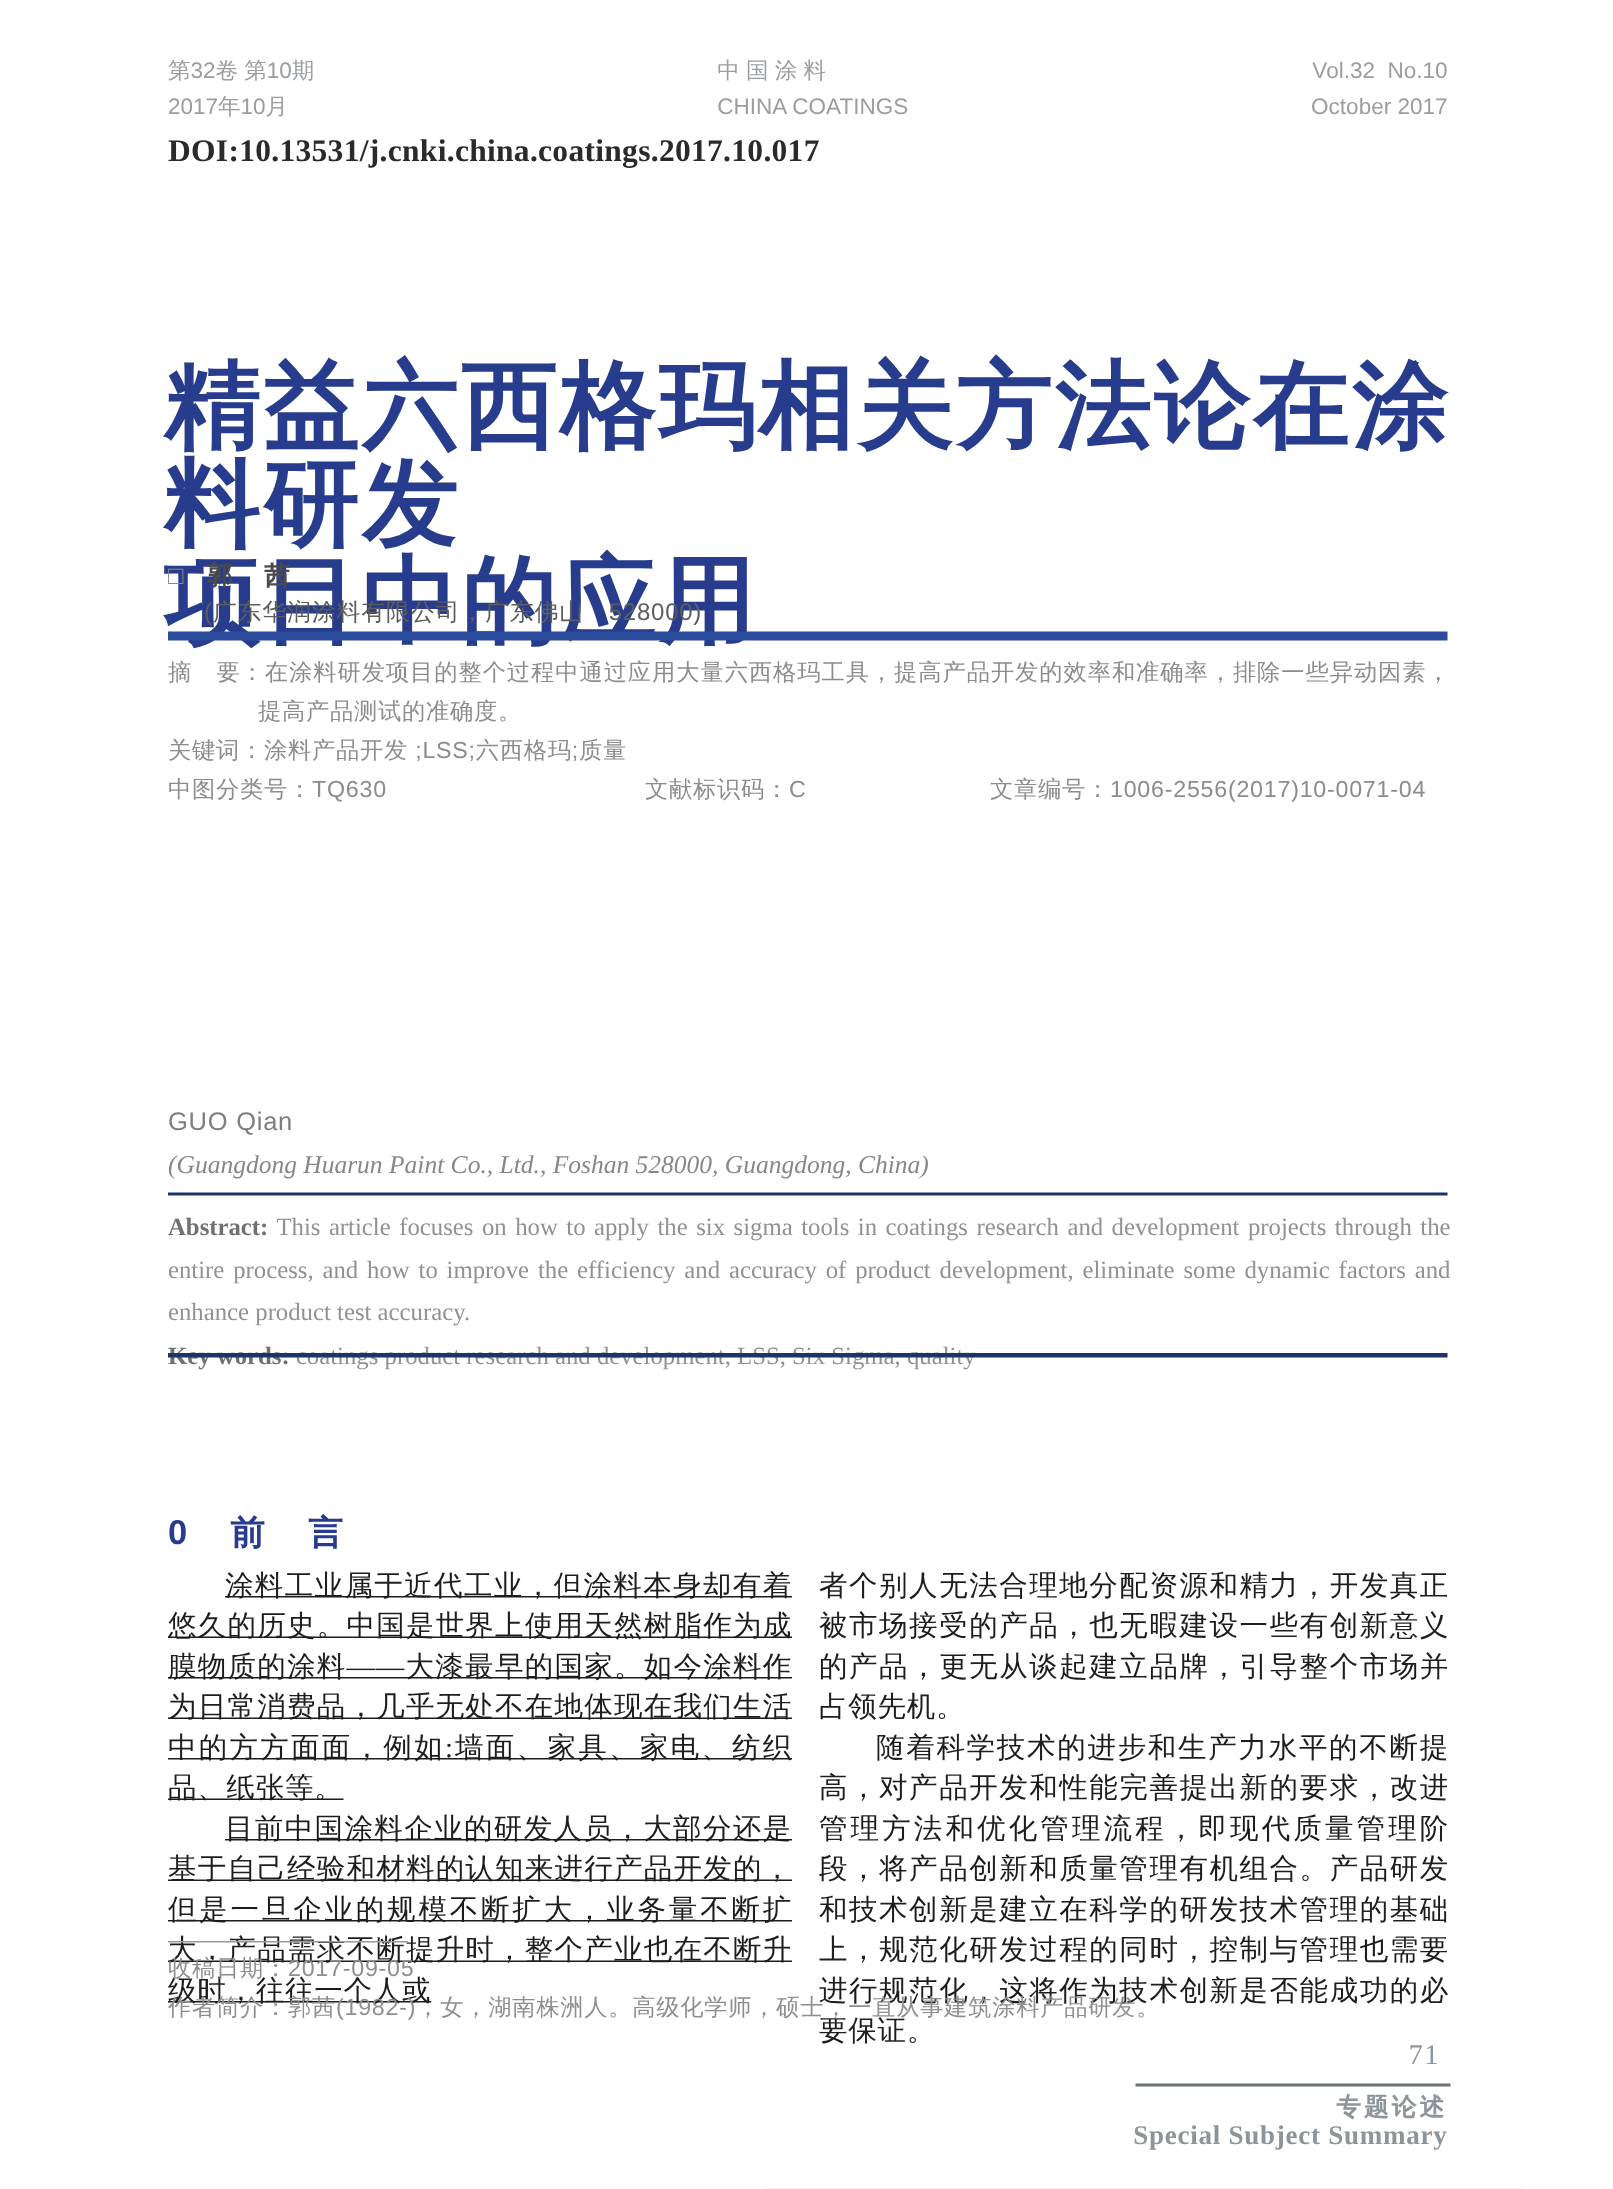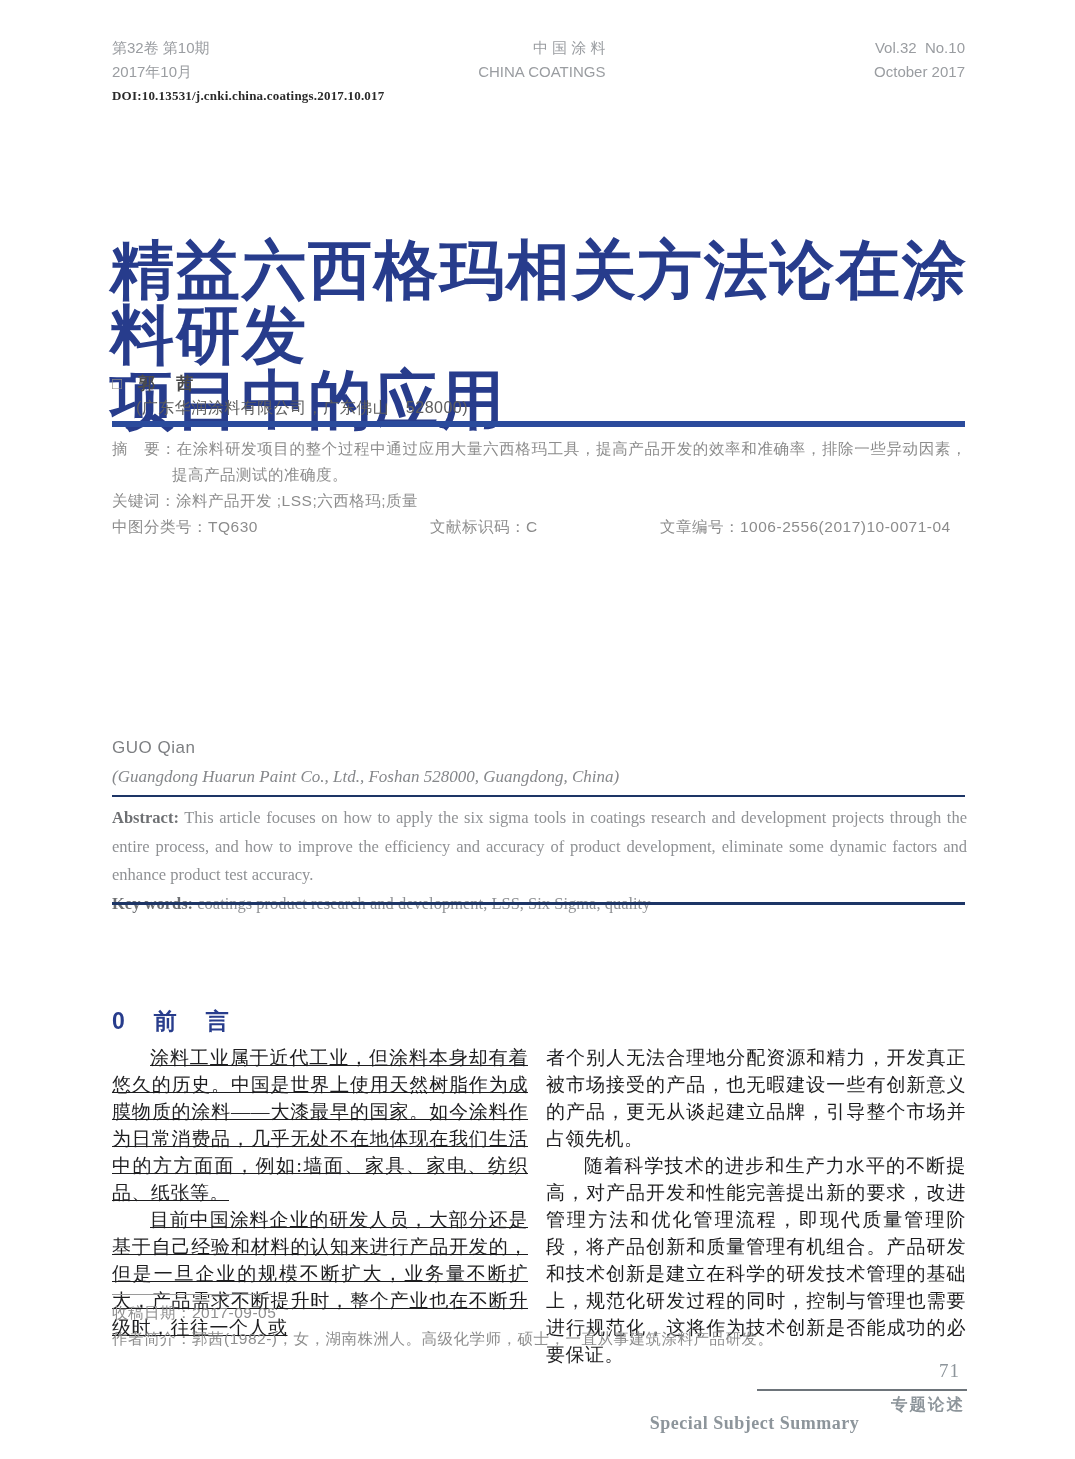--- a/index.html
+++ b/index.html
@@ -13,26 +13,26 @@
   }
   .abs { position: absolute; }
 
   
   .jheader {
     left: 112px; top: 36px; width: 853px;
     display: flex; justify-content: space-between;
     color: var(--headerGray); font-size: 15px; line-height: 24px;
   }
   .jheader .col { white-space: pre; }
-  .jheader .c-center { text-align: right; }
+  .jheader .c-center { text-align: left; }
   .jheader .c-right { text-align: right; }
   .doi {
     left: 112px; top: 88px;
     font-family: "Liberation Serif", serif;
-    color: #2a2a2a; font-size: 13px; font-weight: bold; letter-spacing: .2px;
+    color: #2a2a2a; font-size: 21px; font-weight: bold; letter-spacing: .2px;
   }
 
   
   .title-cn {
     left: 110px; top: 238px; width: 860px;
     color: var(--navy); font-weight: 900;
     font-size: 64px; line-height: 65px; letter-spacing: 2px;
   }
   .author-row {
     left: 112px; top: 372px;
@@ -109,21 +109,21 @@
     left: 760px; top: 1360px; width: 200px; text-align: right;
     font-family: "Liberation Serif", serif;
     color: var(--footGray); font-size: 19px; letter-spacing: 1px;
   }
   .foot-rule { left: 757px; top: 1389px; width: 210px; height: 2px; background: #6d747a; }
   .foot-cn {
     left: 660px; top: 1394px; width: 305px; text-align: right;
     color: var(--footGray); font-size: 16.5px; font-weight: bold; letter-spacing: 2px;
   }
   .foot-en {
-    left: 577px; top: 1413px; width: 355px; text-align: center;
+    left: 610px; top: 1413px; width: 355px; text-align: right;
     font-family: "Liberation Serif", serif;
     color: var(--footGray); font-size: 18px; font-weight: bold; letter-spacing: .5px;
   }
 </style>
 </head>
 <body>
 
 <div class="page">
 
   <div class="abs jheader">

